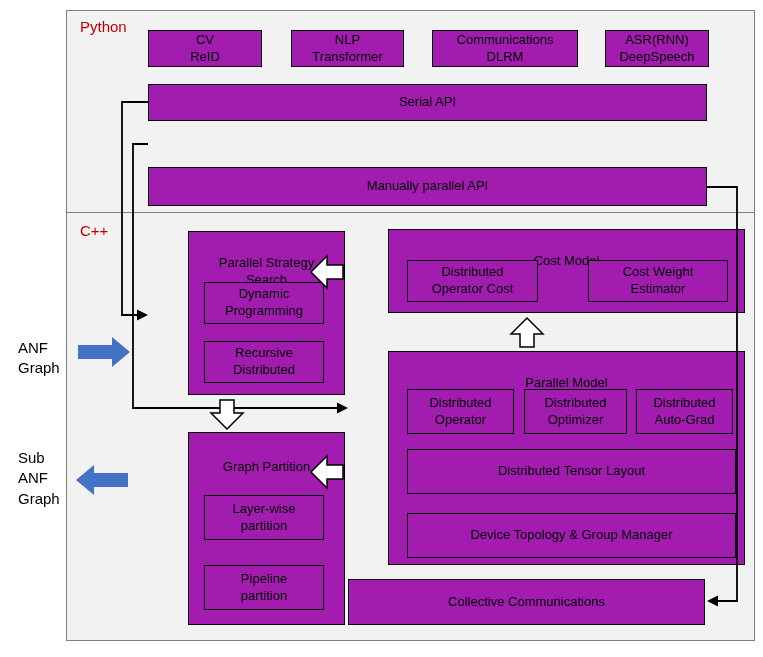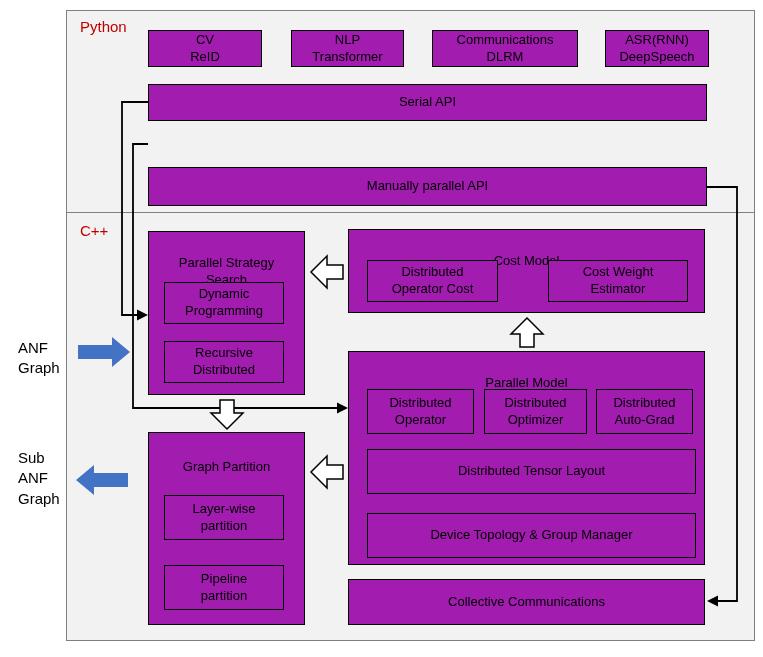--- a/index.html
+++ b/index.html
@@ -45,21 +45,21 @@
     background: #a21caf;
     border: 1px solid #000000;
     display: flex;
     align-items: center;
     justify-content: center;
     text-align: center;
     font-size: 13px;
     line-height: 1.3;
     white-space: pre-line;
   }
-  .group { display: block; }
+  .group { display: block; margin-left: 40px; }
   .group-title {
     text-align: center;
     padding-top: 6px;
     font-size: 13px;
     line-height: 1.3;
     white-space: pre-line;
   }
   svg.overlay {
     position: absolute;
     left: 0; top: 0;

